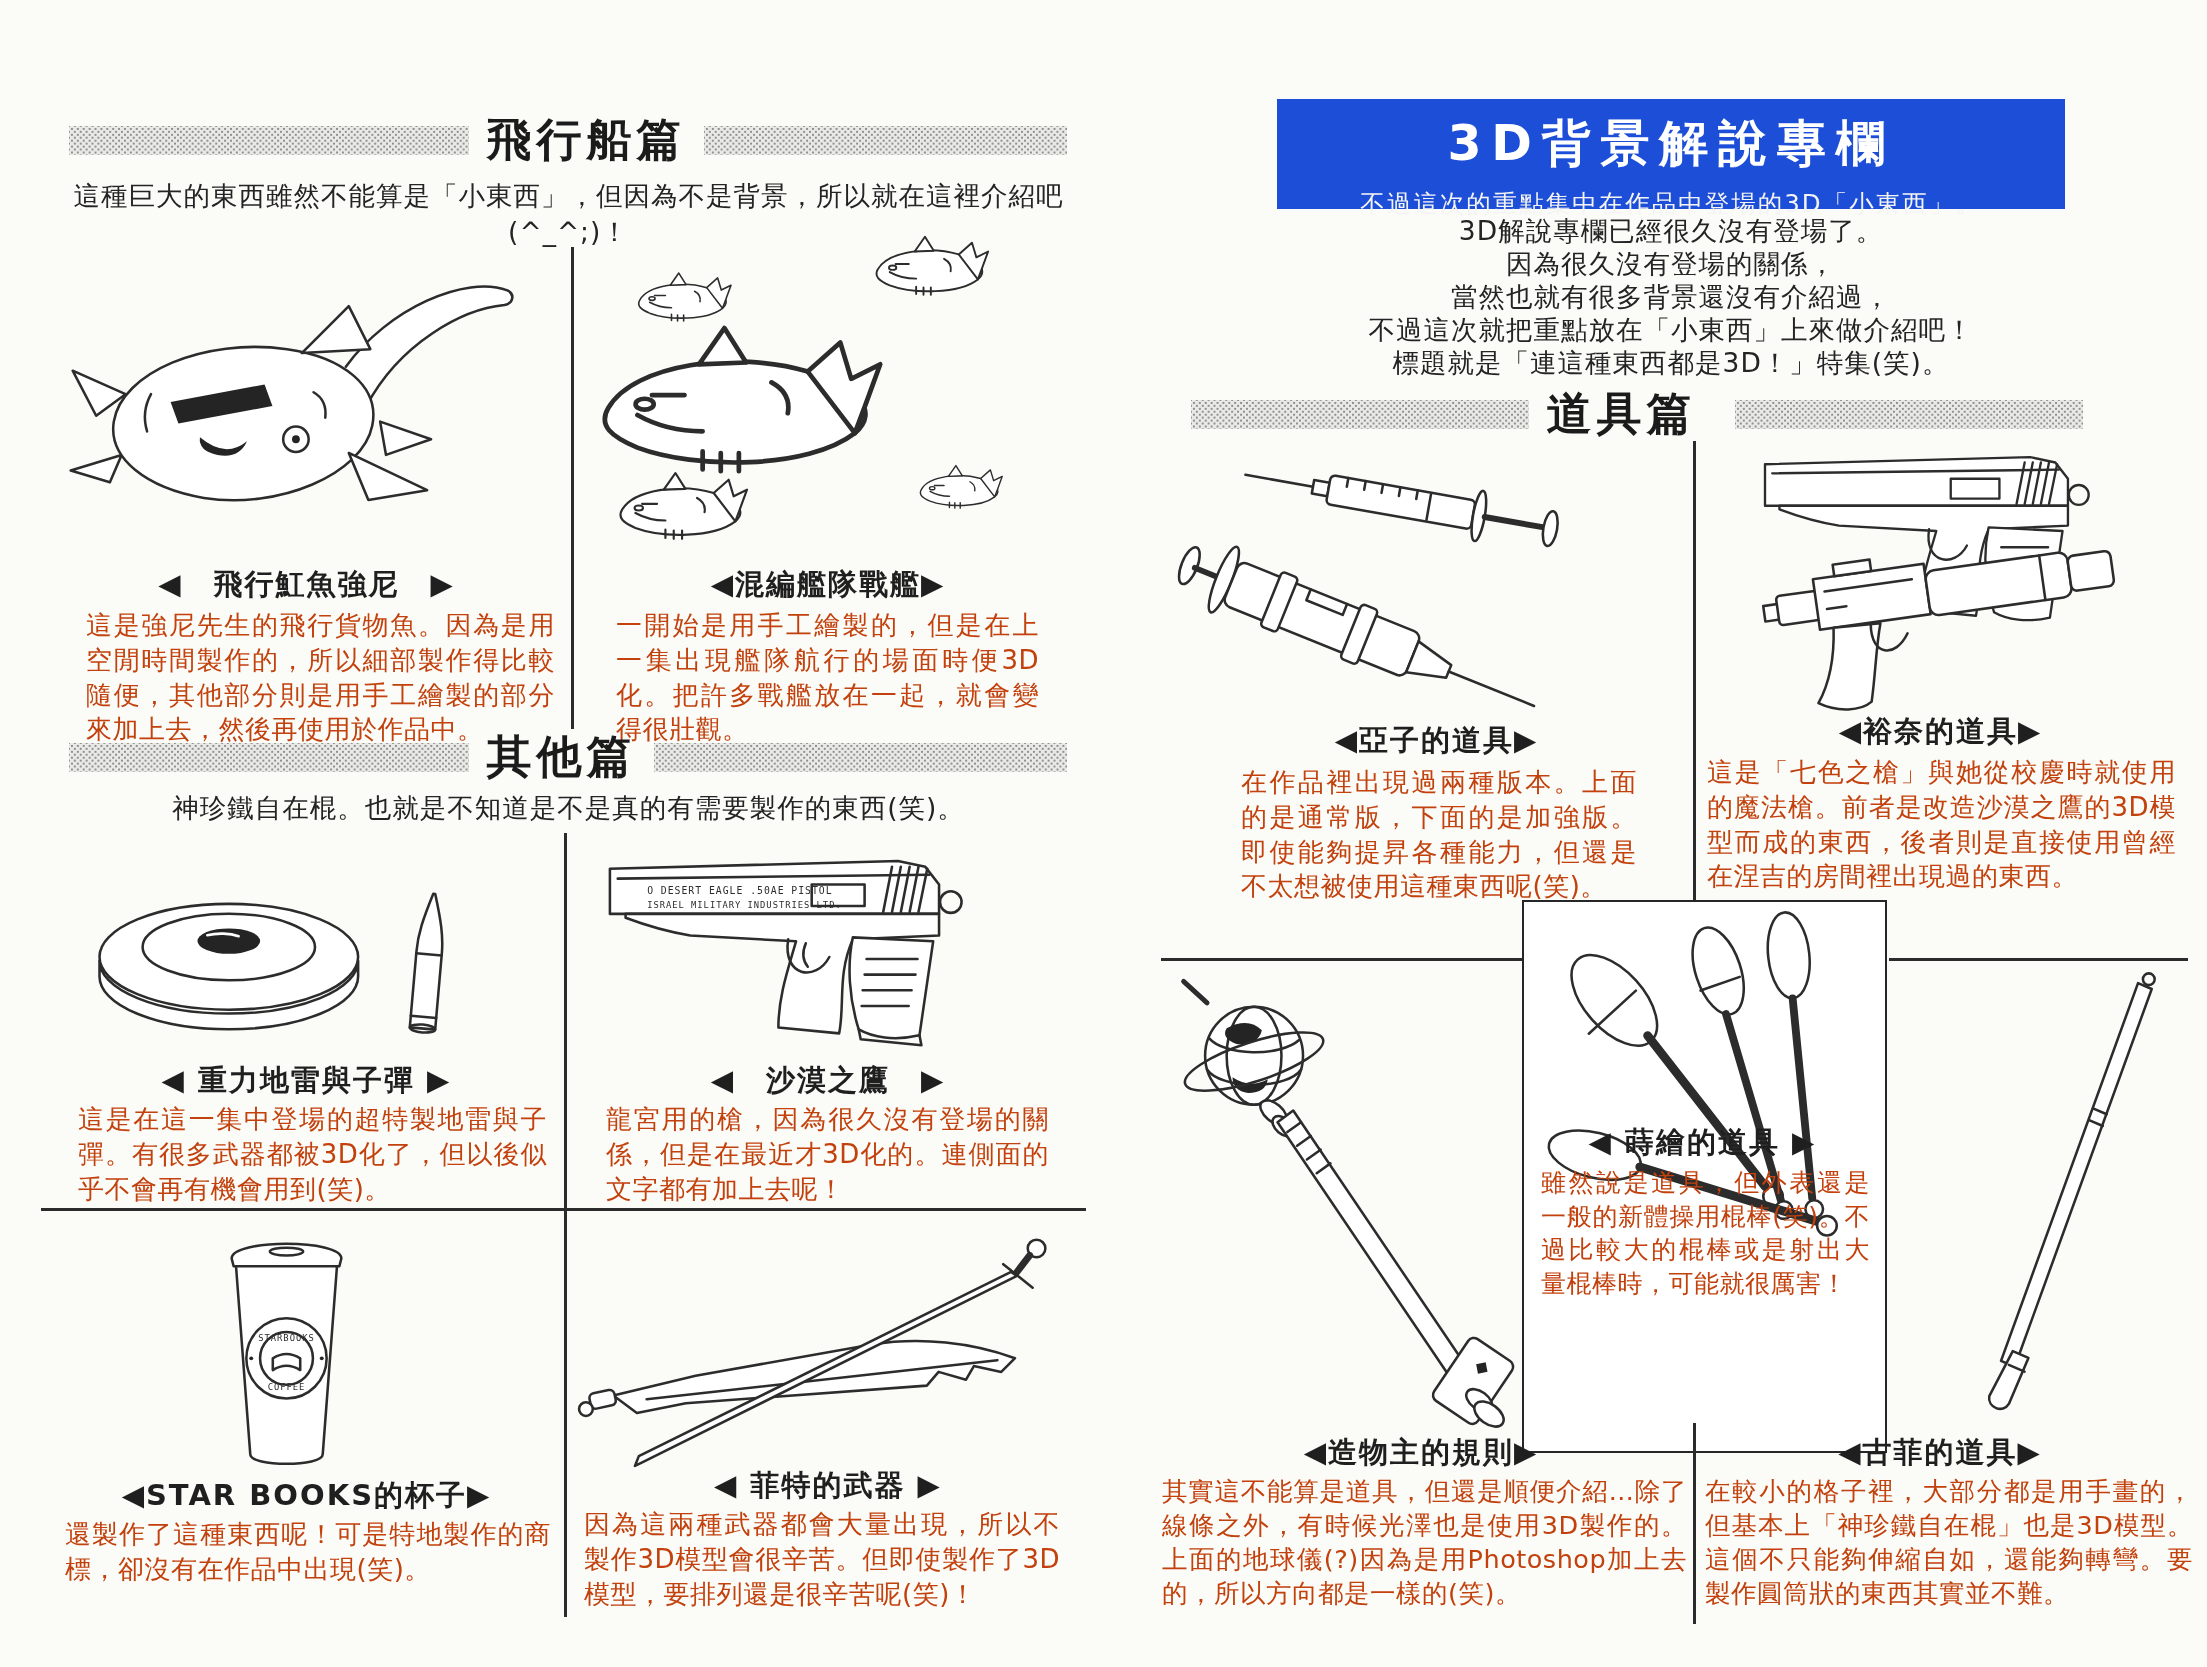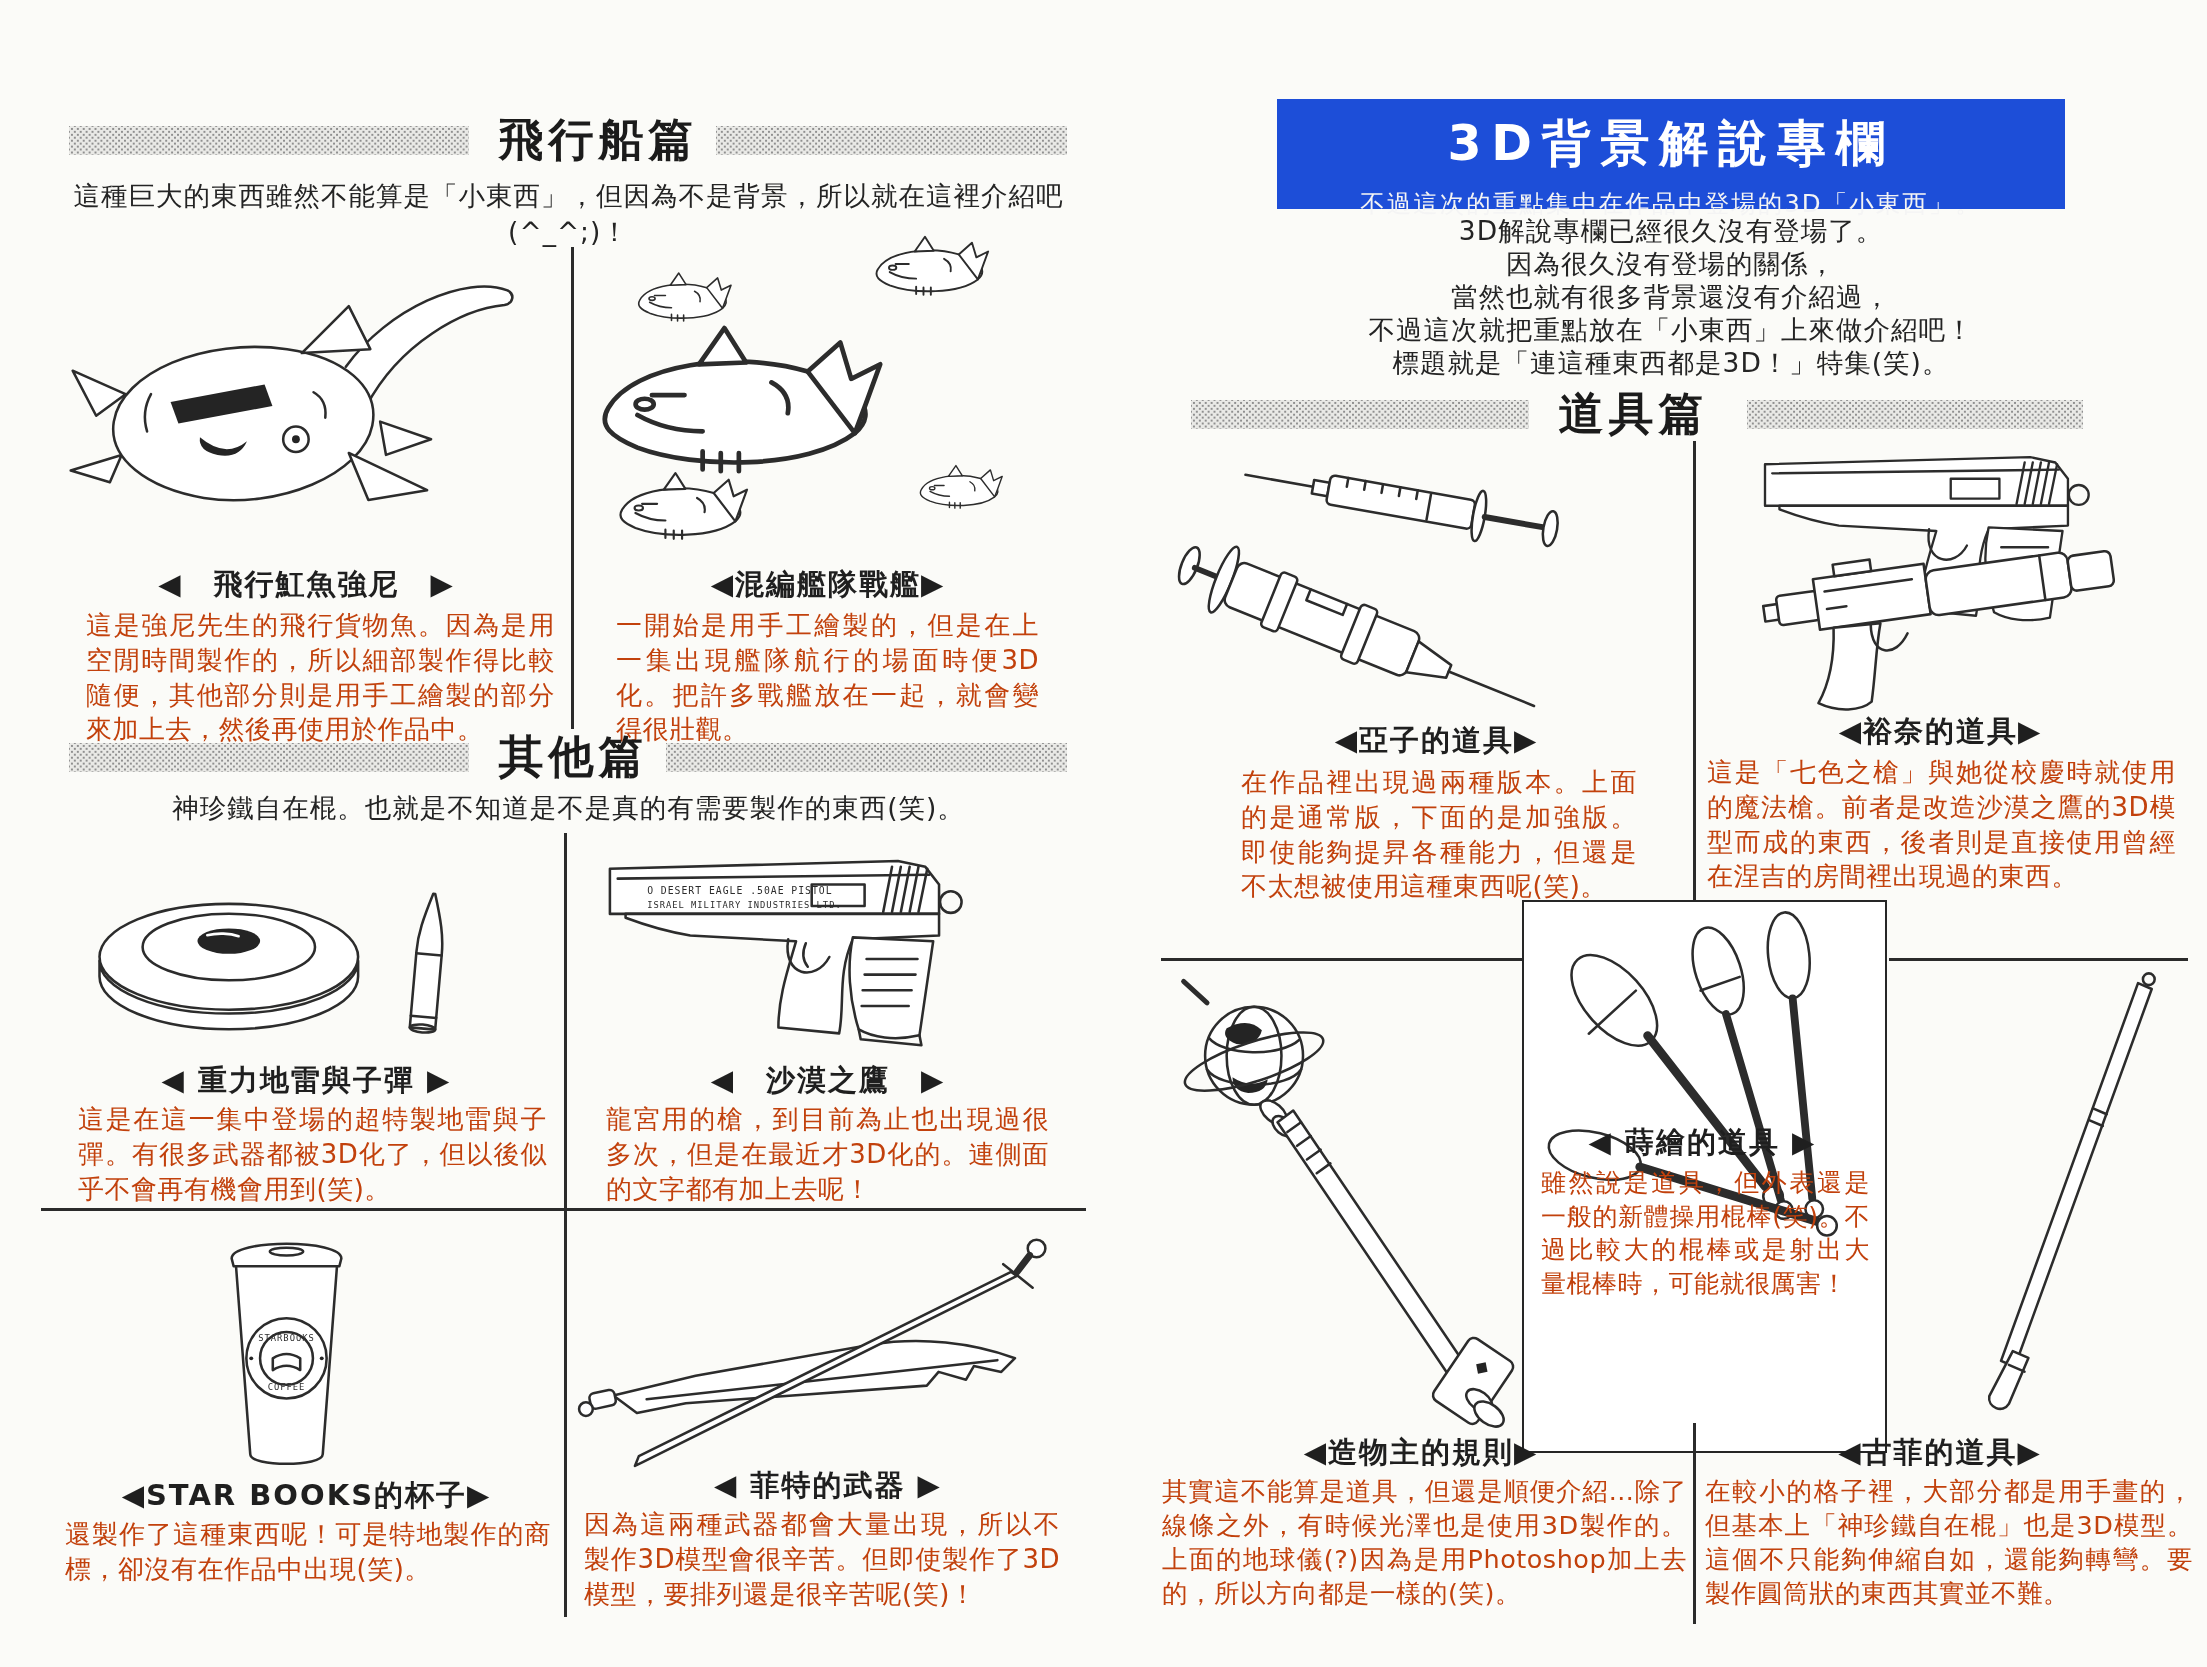--- a/index.html
+++ b/index.html
@@ -3,21 +3,21 @@
 <meta charset="utf-8">
 <style>
   html,body{margin:0;padding:0;background:#e8e8e4;}
   #canvas{position:relative;width:2207px;height:1667px;background:#fbfbf8;overflow:hidden;
           font-family:"DejaVu Sans",sans-serif;color:#222;}
   .abs{position:absolute;}
   .halftone{height:29px;background-color:#e9e9e6;
     background-image:radial-gradient(#8f8f8f 1.2px,transparent 1.4px),radial-gradient(#8f8f8f 1.2px,transparent 1.4px);
     background-size:5.9px 5.9px;background-position:0 0,2.9px 2.9px;}
   .hdr-row{display:flex;align-items:center;gap:17.6px;}
-  .htitle{font-size:45px;font-weight:bold;letter-spacing:4.9px;color:#1b1b1b;white-space:nowrap;margin-left:12px;}
+  .htitle{font-size:45px;font-weight:bold;letter-spacing:4.9px;color:#1b1b1b;white-space:nowrap;}
   .caption{font-weight:bold;font-size:29px;letter-spacing:2px;text-align:center;color:#1f1f1f;white-space:nowrap;}
   .body{font-size:26px;line-height:1.34;letter-spacing:0.5px;color:#c2410c;text-align:justify;}
   .intro{font-size:26.5px;letter-spacing:1px;color:#242424;text-align:center;white-space:pre-line;}
   .vdiv{width:2.9px;background:#2b2b2b;}
   .hdiv{height:2.9px;background:#2b2b2b;}
   .bheader{background:#1d4ed8;color:#fff;text-align:center;margin-top:8px;}
   .bheader .btitle{font-size:49px;font-weight:bold;letter-spacing:9.8px;padding-top:11.8px;}
   .bheader .bsub{font-size:24.5px;letter-spacing:2px;margin-top:9.8px;color:#f4f4f4;}
   .framebox{background:#fff;border:2.9px solid #262626;}
   svg{position:absolute;overflow:visible;}
@@ -119,21 +119,21 @@
       <path d="M330 228 l2 10 l-62 -6 l-2 -10"></path>
     </g>
     <text x="52" y="84" font-size="10" letter-spacing="1">O DESERT EAGLE .50AE PISTOL</text>
     <text x="52" y="98" font-size="9" letter-spacing="1">ISRAEL MILITARY INDUSTRIES LTD.</text>
   </svg>
 
   <div class="abs caption" style="left:59px;top:1061px;width:495px;">◀ 重力地雷與子彈 ▶</div>
   <div class="abs body" style="left:78px;top:1102px;width:469px;">這是在這一集中登場的超特製地雷與子彈。有很多武器都被3D化了，但以後似乎不會再有機會用到(笑)。</div>
 
   <div class="abs caption" style="left:588px;top:1061px;width:480px;">◀　沙漠之鷹　▶</div>
-  <div class="abs body" style="left:606px;top:1102px;width:443px;">龍宮用的槍，到目前為止也出現過很多次，但是在最近才3D化的。連側面的文字都有加上去呢！</div>
+  <div class="abs body" style="left:606px;top:1102px;width:443px;">龍宮用的槍，因為很久沒有登場的關係，但是在最近才3D化的。連側面的文字都有加上去呢！</div>
 
   <svg class="abs" style="left:169px;top:1221px;" width="235" height="260" viewBox="0 0 240 265">
     <path class="fw" d="M68 40 L172 40 L157 238 C157 251 83 251 83 238 Z"></path>
     <path class="fw" d="M64 38 C64 18 176 18 176 38 L174 46 L66 46 Z"></path>
     <ellipse cx="120" cy="31" rx="17" ry="4"></ellipse>
     <circle cx="120" cy="140" r="41"></circle>
     <circle cx="120" cy="140" r="27"></circle>
     <path d="M106 140 q14 -9 28 0 v12 q-14 -9 -28 0 Z"></path>
     <circle class="fd" cx="84" cy="140" r="2"></circle>
     <circle class="fd" cx="156" cy="140" r="2"></circle>

